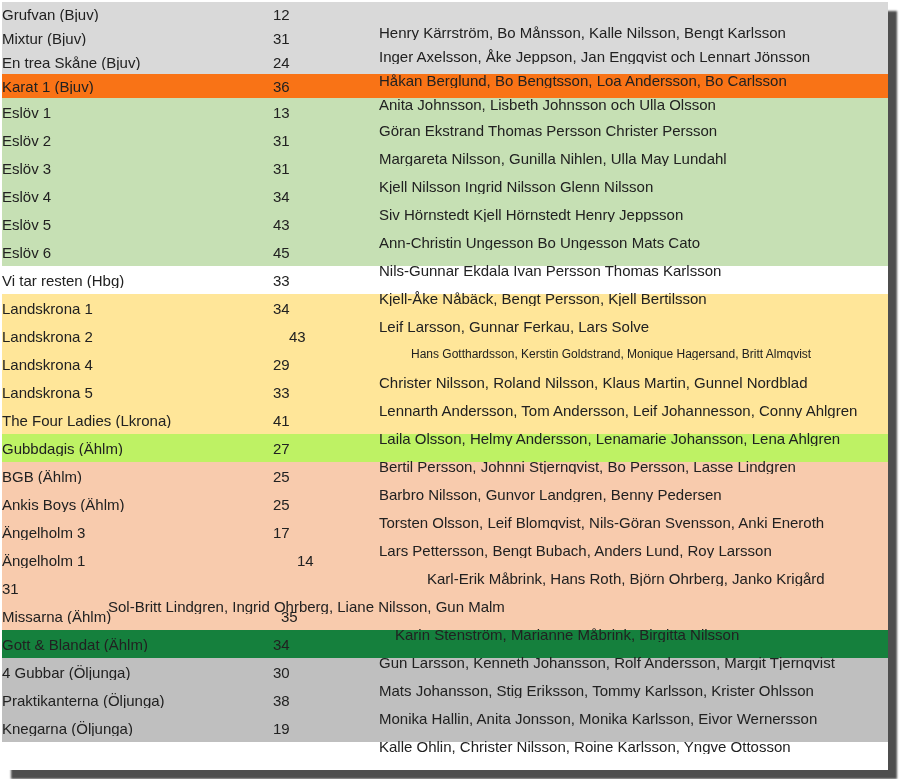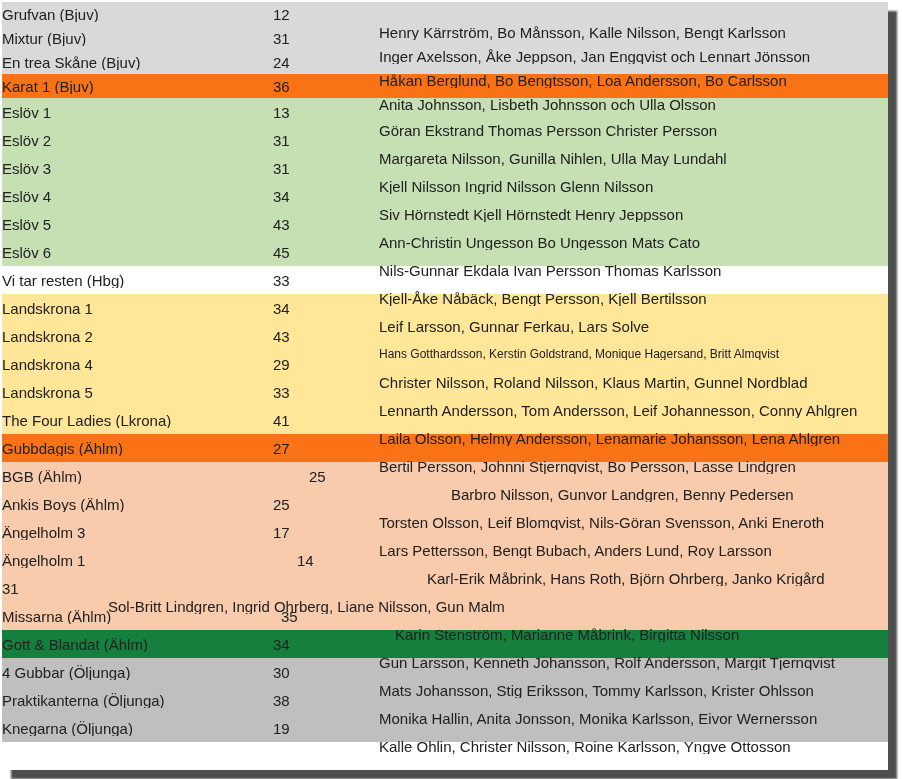--- a/index.html
+++ b/index.html
@@ -120,21 +120,21 @@
     <div class="cell num">33</div>
     <div class="cell players">Kjell-Åke Nåbäck, Bengt Persson, Kjell Bertilsson</div>
   </div>
 
   <div class="row" style="background: rgb(255, 230, 153);">
     <div class="cell team">Landskrona 1</div>
     <div class="cell num">34</div>
     <div class="cell players">Leif Larsson, Gunnar Ferkau, Lars Solve</div>
   </div>
 
-  <div class="row" style="background: rgb(255, 230, 153);">
+  <div class="row" style="background: rgb(255, 230, 153); gap: 16px;">
     <div class="cell team">Landskrona 2</div>
     <div class="cell num">43</div>
     <div class="cell players small">Hans Gotthardsson, Kerstin Goldstrand, Monique Hagersand, Britt Almqvist</div>
   </div>
 
 
   <div class="row" style="background: rgb(255, 230, 153);">
     <div class="cell team">Landskrona 4</div>
     <div class="cell num">29</div>
     <div class="cell players">Christer Nilsson, Roland Nilsson, Klaus Martin, Gunnel Nordblad</div>
@@ -145,27 +145,27 @@
     <div class="cell num">33</div>
     <div class="cell players">Lennarth Andersson, Tom Andersson, Leif Johannesson, Conny Ahlgren</div>
   </div>
 
   <div class="row" style="background: rgb(255, 230, 153);">
     <div class="cell team">The Four Ladies (Lkrona)</div>
     <div class="cell num">41</div>
     <div class="cell players">Laila Olsson, Helmy Andersson, Lenamarie Johansson, Lena Ahlgren</div>
   </div>
 
-  <div class="row" style="background: #f97316;">
+  <div class="row" style="background: #bef264;">
     <div class="cell team">Gubbdagis (Ählm)</div>
     <div class="cell num">27</div>
     <div class="cell players">Bertil Persson, Johnni Stjernqvist, Bo Persson, Lasse Lindgren</div>
   </div>
 
-  <div class="row" style="background: rgb(248, 203, 173); gap: 36px;">
+  <div class="row" style="background: rgb(248, 203, 173);">
     <div class="cell team">BGB (Ählm)</div>
     <div class="cell num">25</div>
     <div class="cell players">Barbro Nilsson, Gunvor Landgren, Benny Pedersen</div>
   </div>
 
   <div class="row" style="background: rgb(248, 203, 173);">
     <div class="cell team">Ankis Boys (Ählm)</div>
     <div class="cell num">25</div>
     <div class="cell players">Torsten Olsson, Leif Blomqvist, Nils-Göran Svensson, Anki Eneroth</div>
   </div>

